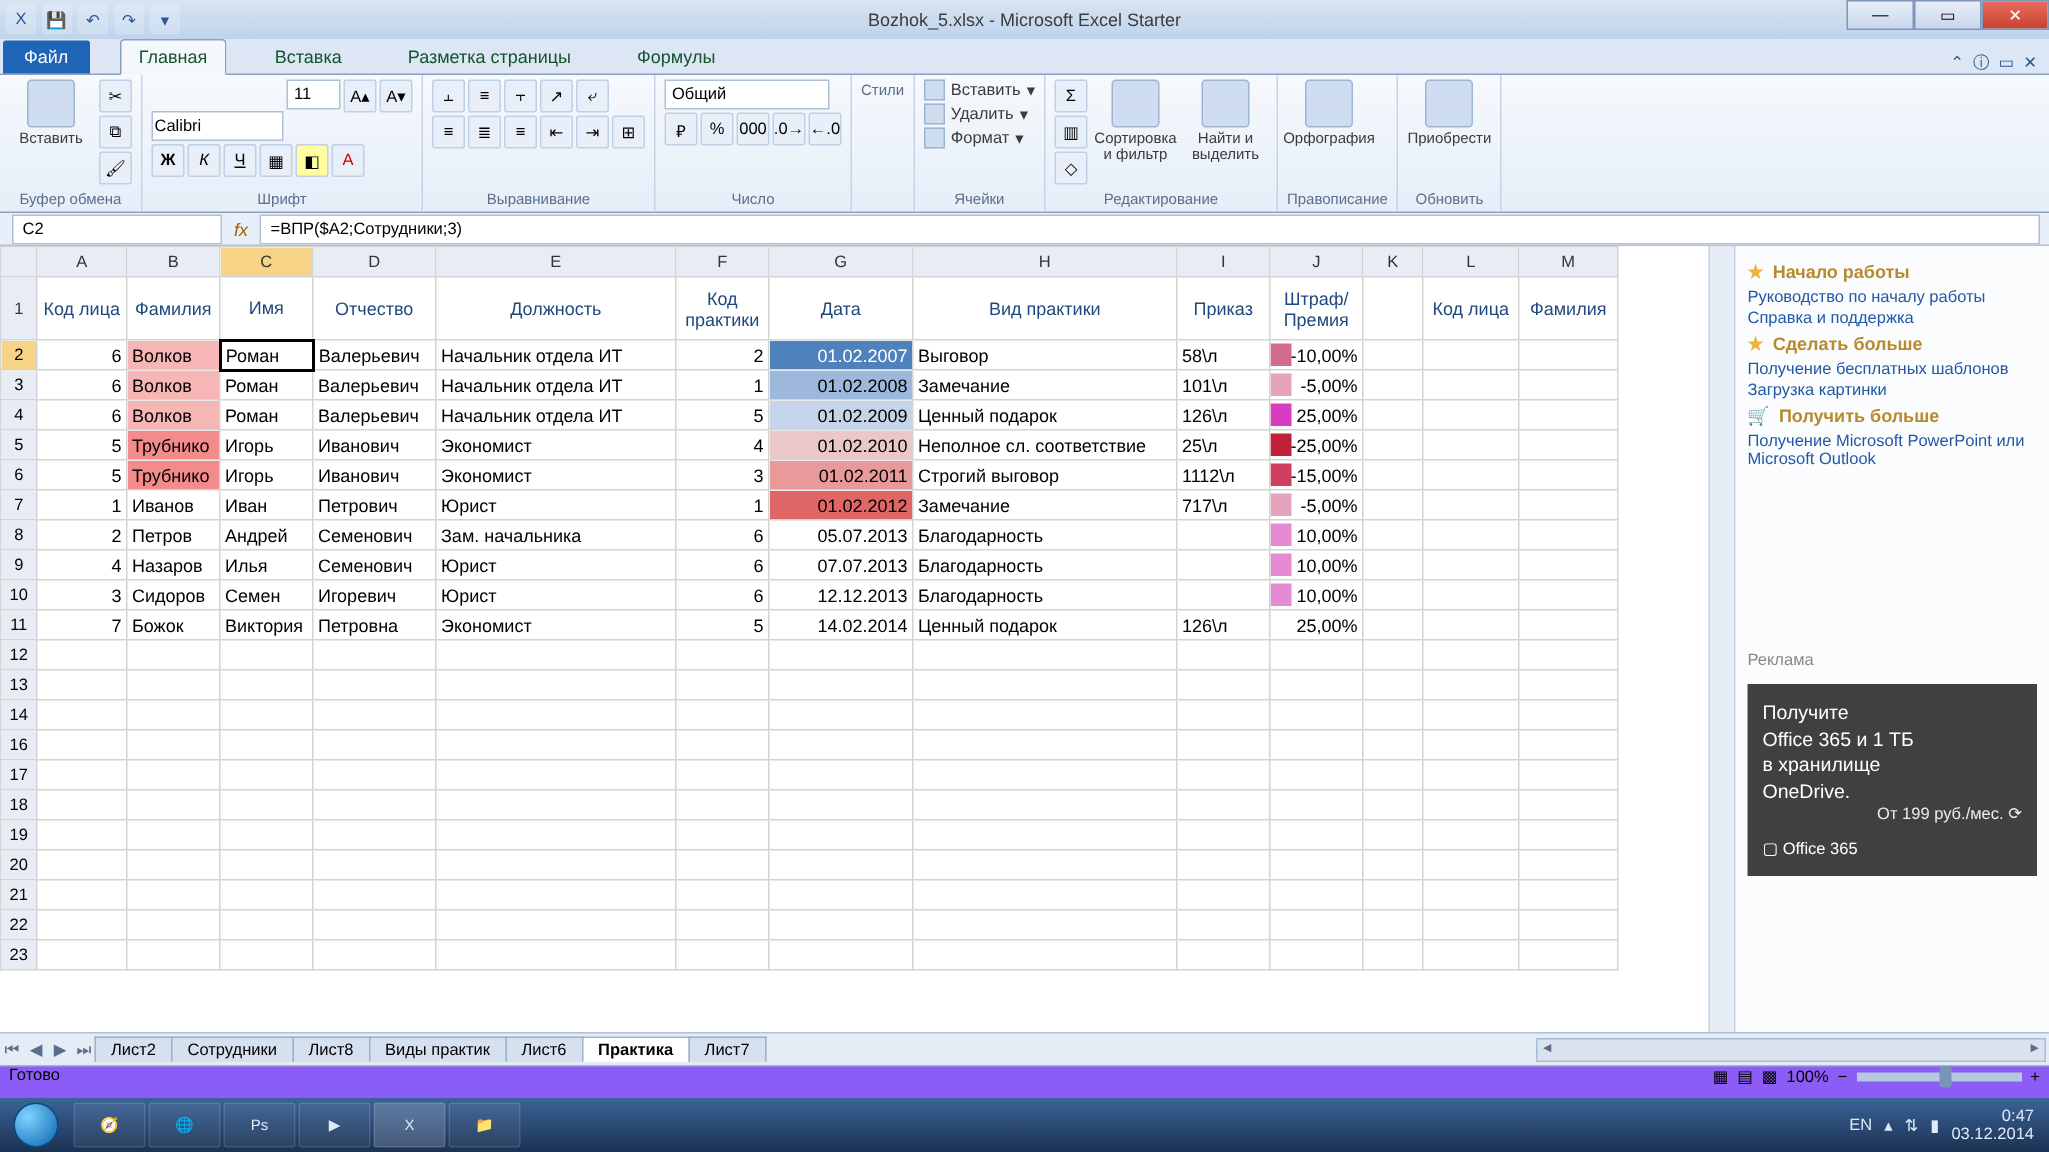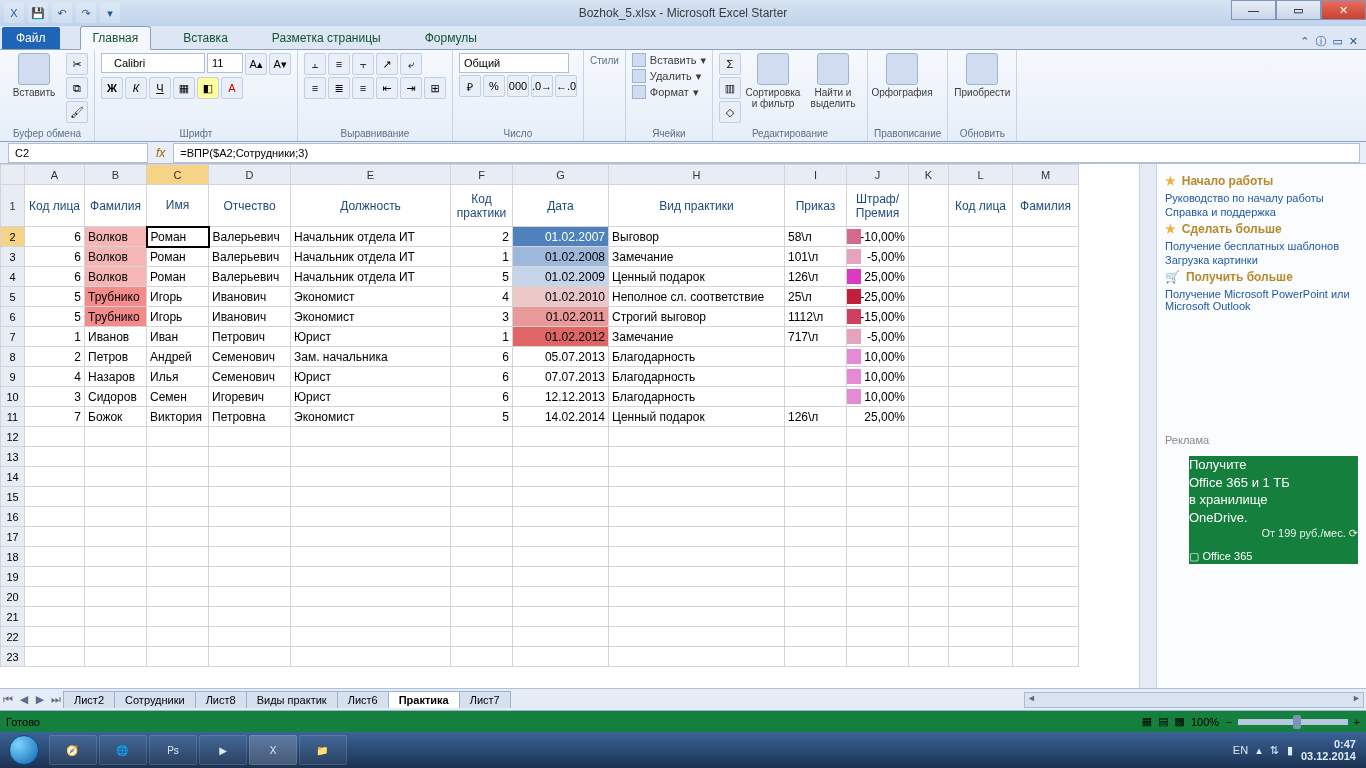--- a/index.html
+++ b/index.html
@@ -24,21 +24,21 @@
 
 .ribbon { height:92px; background:linear-gradient(#f6f9fd,#e6eef8); border-bottom:1px solid #8ba0bc; display:flex; }
 .rgroup { border-right:1px solid #c6d4e6; padding:3px 6px 2px 6px; display:flex; flex-direction:column; justify-content:space-between; }
 .rgroup-label { font-size:10px; color:#5b6f8c; text-align:center; padding-top:2px; }
 .rgroup-body { display:flex; gap:4px; align-items:flex-start; }
 .rbtn-big { display:flex; flex-direction:column; align-items:center; width:56px; font-size:10px; color:#3b3b3b; text-align:center; cursor:pointer; gap:2px; }
 .rbtn-big .ico { width:32px; height:32px; background:#d0ddf0; border:1px solid #9db5d3; border-radius:3px; }
 .rbtn-sm { width:22px; height:22px; background:#e8eff9; border:1px solid #c0d0e4; border-radius:2px; display:flex; align-items:center; justify-content:center; font-size:11px; cursor:pointer; }
 .rrow { display:flex; gap:2px; }
 .rcol { display:flex; flex-direction:column; gap:2px; }
-.font-sel { width:104px; height:20px; border:1px solid #aebfd6; font-size:11px; padding:0 12px; background:#fff; }
+.font-sel { width:88px; height:20px; border:1px solid #aebfd6; font-size:11px; padding:0 1px; background:#fff;margin-top:21px; }
 .size-sel { width:36px; height:20px; border:1px solid #aebfd6; font-size:11px; padding:0 4px; background:#fff; }
 .num-sel { width:110px; height:20px; border:1px solid #aebfd6; font-size:11px; padding:0 4px; background:#fff; }
 .menu-item { font-size:11px; color:#3b3b3b; cursor:pointer; white-space:nowrap; display:flex; align-items:center; gap:4px; }
 .mini-ico { width:14px; height:14px; background:#d0ddf0; border:1px solid #9db5d3; }
 
 
 .fbar { height:22px; background:#e9eff8; border-bottom:1px solid #b0c0d8; display:flex; align-items:center; }
 .namebox { width:140px; height:20px; border:1px solid #aebfd6; margin-left:8px; font-size:11px; padding:0 6px; display:flex; align-items:center; background:#fff; }
 .fx { margin:0 8px; font-style:italic; font-size:12px; color:#a16207; }
 .formula-input { flex:1; height:20px; border:1px solid #aebfd6; font-size:11px; padding:0 6px; margin-right:6px; background:#fff; }
@@ -56,46 +56,46 @@
 .hdr-row .rowhdr { background:#e8edf5; text-align:center; height:42px; font-weight:normal; color:#333;}
 td.r { text-align:right; }
 .colhdr.active { background:#f6d386; }
 .rowhdr.active { background:#f6d386; }
 
 
 .sidepanel { width:210px; border-left:1px solid #c6d4e6; background:#fafcfe; font-size:11px; padding:6px 8px; overflow:hidden; }
 .sp-head { color:#b88a2e; font-weight:bold; margin:4px 0 4px 0; display:flex; gap:6px; align-items:center; font-size:12px;}
 .sp-star { color:#f0b23a; }
 .sp-link { color:#2358a6; margin:2px 0; cursor:pointer; }
-.ad { background:#15803d; color:#fff; padding:0; font-size:13px; margin-top:10px; line-height:1.35;margin-left:24px; }
+.ad { background:#404040; color:#fff; padding:10px; font-size:13px; margin-top:10px; line-height:1.35; }
 .ad .small { font-size:11px; opacity:.9;text-align:right; }
 .ad .brand { font-size:11px; margin-top:8px; }
 
 
 .sheet-tabs { height:22px; background:#e5ecf6; display:flex; align-items:center; border-top:1px solid #b0c0d8; font-size:11px; }
 .navtri { width:16px; text-align:center; color:#5b6f8c; cursor:pointer;}
 .stab { padding:2px 10px; border:1px solid #9cb2ce; background:#d6e1f0; margin-left:-1px; cursor:pointer; border-bottom:none; }
 .stab.active { background:#fff; font-weight:bold; }
 .hscroll { margin-left:auto; width:340px; height:16px; background:#d9e2ef; border:1px solid #a9bcd5; margin-right:2px; position:relative;}
 .hscroll::before{content:"◄";position:absolute;left:2px;font-size:9px;color:#668;}
 .hscroll::after{content:"►";position:absolute;right:2px;font-size:9px;color:#668;}
 
 
-.statusbar { height:22px; background:#15803d; display:flex; align-items:center; font-size:11px; border-top:1px solid #9fb5d2; padding:0 6px;}
+.statusbar { height:22px; background:#8b5cf6; display:flex; align-items:flex-start; font-size:11px; border-top:1px solid #9fb5d2; padding:0 6px;}
 .statusbar .right { margin-left:auto; display:flex; align-items:center; gap:6px;}
 .zoom-slider { width:110px; height:6px; background:#b6c8e0; position:relative;}
 .zoom-slider::before{content:"";position:absolute;left:50%;top:-4px;width:8px;height:14px;background:#7a94b8;border-radius:2px;}
 
 
 .taskbar { height:36px; background:linear-gradient(#3b6398,#1b3252); display:flex; align-items:center; }
 .startbtn { width:48px; height:36px; display:flex; align-items:center; justify-content:center;}
 .orb { width:30px; height:30px; border-radius:50%; background:radial-gradient(circle at 30% 30%, #7fd4ff, #0a63b0); border:1px solid #0a4a80;}
 .tb-app { width:48px; height:30px; margin:0 1px; background:rgba(255,255,255,0.06); border:1px solid rgba(255,255,255,0.12); border-radius:2px; display:flex; align-items:center; justify-content:center; color:#dfeaf6; font-size:10px;}
 .tray { margin-left:auto; color:#dfeaf6; font-size:11px; display:flex; align-items:center; gap:8px; padding-right:10px;}
-.tray .clock { text-align:right; line-height:1.1;font-weight:bold;}
+.tray .clock { text-align:right; line-height:1.1;}
 
 
 .vscroll { width:17px; background:#e5ecf6; border-left:1px solid #c6d4e6; }
 
 th.colhdr { position:relative; }
 </style>
 </head>
 <body>
 
 <div class="titlebar">
@@ -504,36 +504,20 @@
             <td></td>
             <td></td>
             <td></td>
             <td></td>
             <td></td>
             <td></td>
             <td></td>
             <td></td>
           </tr>
           <tr>
-            <td class="rowhdr">15</td>
-            <td></td>
-            <td></td>
-            <td></td>
-            <td></td>
-            <td></td>
-            <td></td>
-            <td></td>
-            <td></td>
-            <td></td>
-            <td></td>
-            <td></td>
-            <td></td>
-            <td></td>
-          </tr>
-          <tr>
             <td class="rowhdr">16</td>
             <td></td>
             <td></td>
             <td></td>
             <td></td>
             <td></td>
             <td></td>
             <td></td>
             <td></td>
             <td></td>

